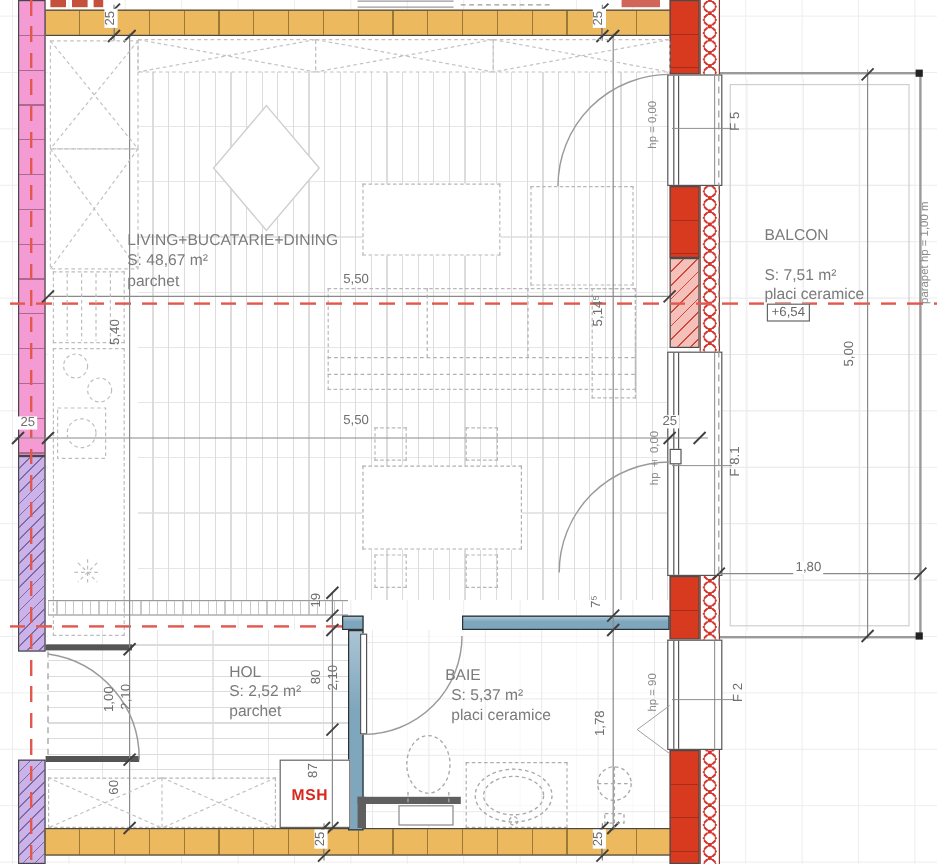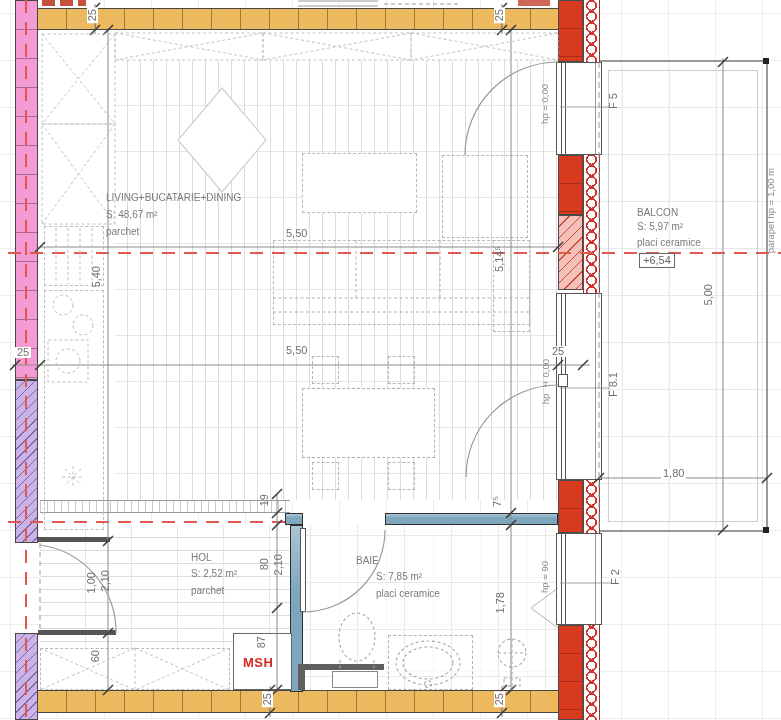--- a/index.html
+++ b/index.html
@@ -27,21 +27,21 @@
   .window{background:#fff;border:1px solid #555;box-sizing:border-box;}
   .glaze{position:absolute;top:0;bottom:0;width:1px;background:#555;}
   
   .reddash-h{height:2px;background-image:repeating-linear-gradient(90deg,#e2574e 0 13px,transparent 13px 22px);}
   .reddash-v{width:2px;background-image:repeating-linear-gradient(180deg,#e2574e 0 13px,transparent 13px 22px);}
   
   .vtext{position:absolute;writing-mode:vertical-rl;transform:rotate(180deg);font-size:11px;color:#6f6f6f;line-height:1;white-space:nowrap;}
   .vtext.bgw{background:#fff;padding:2px 0;}
   .vtext.small{font-size:9.5px;color:#8a8a8a;}
   .dimtext{position:absolute;font-size:11px;color:#6f6f6f;background:#fff;padding:0 2px;line-height:1;white-space:nowrap;}
-  .roomlabel{position:absolute;font-size:10px;color:#7b7b7b;line-height:1;white-space:nowrap;}
+  .roomlabel{position:absolute;font-size:13px;color:#7b7b7b;line-height:1;white-space:nowrap;}
   .lvl-box{position:absolute;font-size:11px;color:#666;border:1.2px solid #666;background:#fff;padding:1px 3px;line-height:1;}
   .msh{position:absolute;font-size:13px;font-weight:bold;color:#d6281e;letter-spacing:.5px;}
   .jamb{background:#555;}
   svg{position:absolute;left:0;top:0;pointer-events:none;}
 </style>
 </head>
 <body>
 
 <div id="canvas">
 
@@ -253,26 +253,26 @@
   </svg>
 
   <div class="roomlabel" style="left:106px;top:193px;">LIVING+BUCATARIE+DINING</div>
   <div class="roomlabel" style="left:106px;top:210px;">S: 48,67 m²</div>
   <div class="roomlabel" style="left:106px;top:227px;">parchet</div>
 
   <div class="roomlabel" style="left:191px;top:553px;">HOL</div>
   <div class="roomlabel" style="left:191px;top:569px;">S: 2,52 m²</div>
   <div class="roomlabel" style="left:191px;top:586px;">parchet</div>
 
-  <div class="roomlabel" style="left:356px;top:556px;">BAIE</div>
-  <div class="roomlabel" style="left:376px;top:572px;">S: 7,85 m²</div>
+  <div class="roomlabel" style="left:371px;top:556px;">BAIE</div>
+  <div class="roomlabel" style="left:376px;top:572px;">S: 5,37 m²</div>
   <div class="roomlabel" style="left:376px;top:589px;">placi ceramice</div>
 
-  <div class="roomlabel" style="left:637px;top:208px;">BALCON</div>
-  <div class="roomlabel" style="left:637px;top:222px;">S: 5,97 m²</div>
+  <div class="roomlabel" style="left:637px;top:189px;">BALCON</div>
+  <div class="roomlabel" style="left:637px;top:222px;">S: 7,51 m²</div>
   <div class="roomlabel" style="left:637px;top:238px;">placi ceramice</div>
   <div class="lvl-box" style="left:639px;top:253px;">+6,54</div>
 
   <div class="msh" style="left:243px;top:655px;">MSH</div>
 
   <div class="dimtext" style="left:284px;top:228px;">5,50</div>
   <div class="dimtext" style="left:284px;top:345px;">5,50</div>
   <div class="dimtext" style="left:661px;top:468px;">1,80</div>
   <div class="dimtext" style="left:15px;top:347px;">25</div>
   <div class="dimtext" style="left:550px;top:346px;">25</div>

